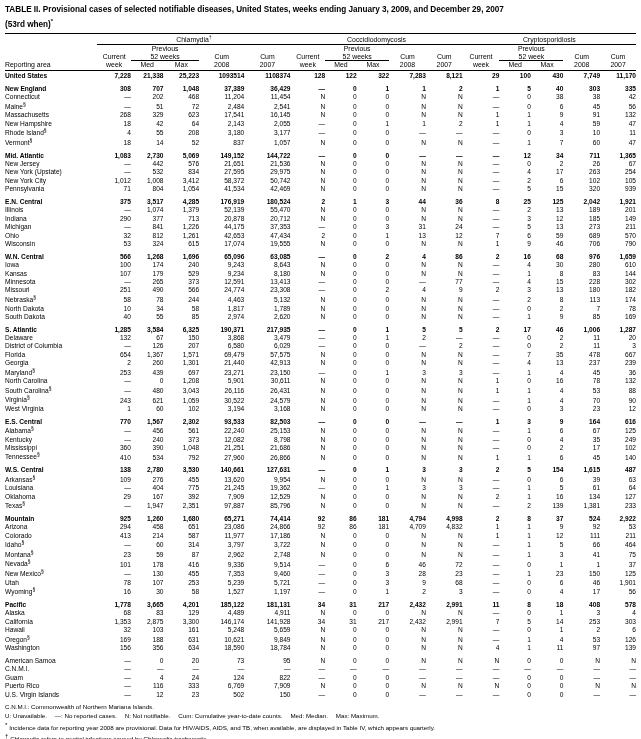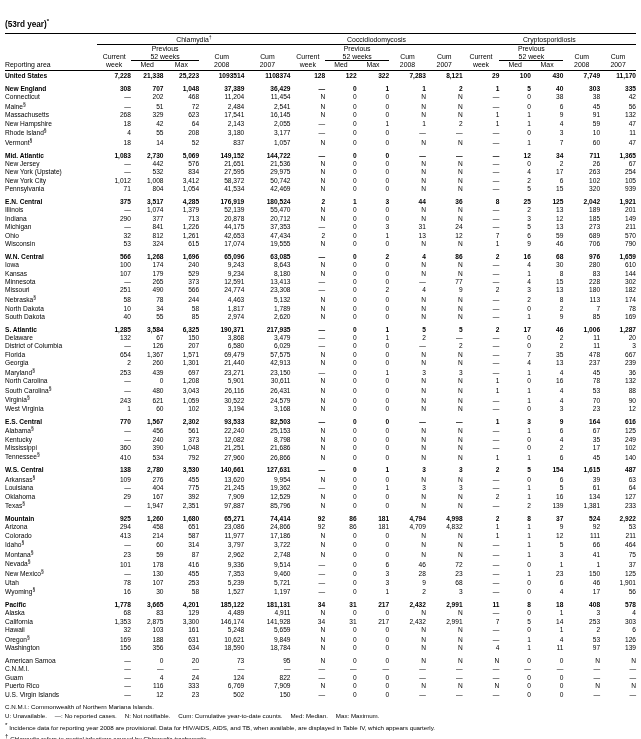--- a/index.html
+++ b/index.html
@@ -103,22 +103,22 @@
   .footnotes div{white-space:normal;}
   .fn-sym{font-size:6.2px;}
   .ital{font-style:italic;}
 </style>
 </head>
 <body>
 
 <div class="page">
 
   <div class="title">
-    <br>
-    <span>(53rd year)</span><span class="sup">*</span>
+    <span>TABLE II. Provisional cases of selected notifiable diseases, United States, weeks ending January 3, 2009, and December 29, 2007</span><br>
+    <span>(53rd when)</span><span class="sup">*</span>
   </div>
 
   <table class="main">
     <colgroup>
       <col class="c-area">
         <col class="c-cw">
         <col class="c-med">
         <col class="c-max">
         <col class="c-c08">
         <col class="c-c07">

